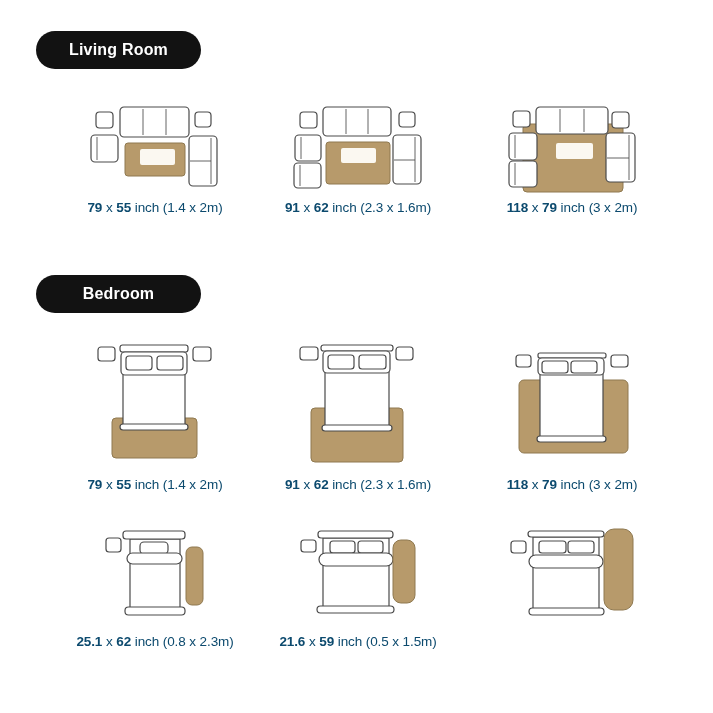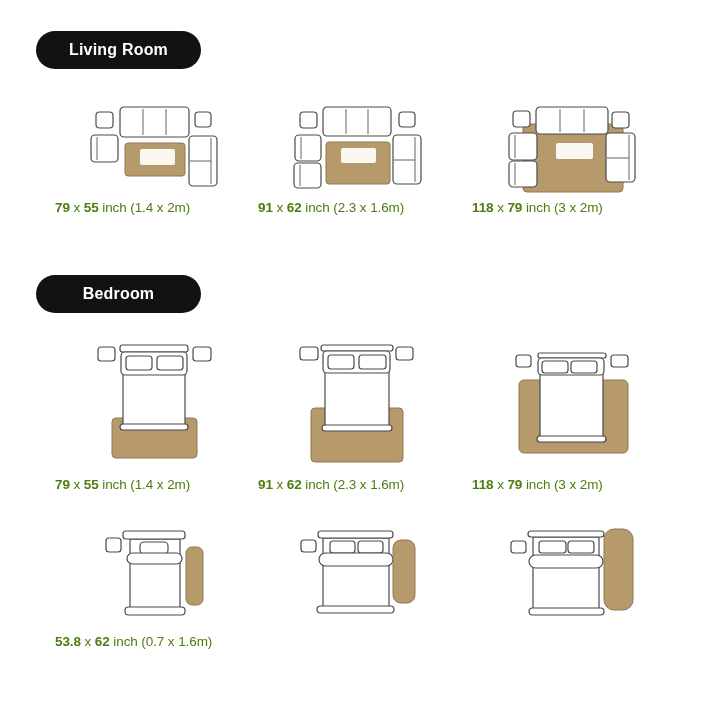--- a/index.html
+++ b/index.html
@@ -8,22 +8,22 @@
     font-family:"Liberation Sans", sans-serif;color:#1a1a1a;
   }
   .pill{
     position:absolute;left:36px;width:165px;height:38px;
     background:var(--pill-bg,#121212);color:var(--pill-text,#ffffff);
     border-radius:20px;display:flex;align-items:center;justify-content:center;
     font-size:16px;font-weight:bold;letter-spacing:.2px;
   }
   .cell-svg{position:absolute;}
   .caption{
-    position:absolute;width:200px;
-    font-size:13.5px;color:#4d7c0f;white-space:nowrap;letter-spacing:-0.1px;
+    position:absolute;width:200px;text-align:center;
+    font-size:13.5px;color:#0c4a6e;white-space:nowrap;letter-spacing:-0.1px;
   }
   .caption b{font-weight:bold;}
   
   .furn{fill:#ffffff;stroke:var(--furniture-outline,#4a4a4a);stroke-width:1.2;}
   .ln{stroke:var(--furniture-outline,#4a4a4a);stroke-width:1;fill:none;opacity:.85;}
   .rug{fill:var(--rug,#b79a6b);stroke:var(--rug-border,#8f7950);stroke-width:1;}
   .tbl{fill:var(--table-fill,#fbf8f1);stroke:none;}
 </style>
 </head>
 <body>
@@ -227,20 +227,27 @@
       <rect class="furn" x="41" y="11" width="76" height="6" rx="3"></rect>
       <rect class="furn" x="52" y="21" width="27" height="12" rx="3"></rect>
       <rect class="furn" x="81" y="21" width="26" height="12" rx="3"></rect>
       <rect class="furn" x="42" y="35" width="74" height="13" rx="6.5"></rect>
       <rect class="furn" x="42" y="88" width="75" height="7" rx="3.5"></rect>
     </g>
     <rect class="rug" x="117" y="9" width="29" height="81" rx="10"></rect>
   </svg>
 
   <div class="caption" style="left:55px;top:634px">
-    <b>53.8</b>
+    <b>25.1</b>
     <span>x</span>
     <b>62</b>
     <span>inch</span>
-    <span>(0.7 x 1.6m)</span>
+    <span>(0.8 x 2.3m)</span>
+  </div>
+  <div class="caption" style="left:258px;top:634px">
+    <b>21.6</b>
+    <span>x</span>
+    <b>59</b>
+    <span>inch</span>
+    <span>(0.5 x 1.5m)</span>
   </div>
 
 </div>
 
 </body></html>

